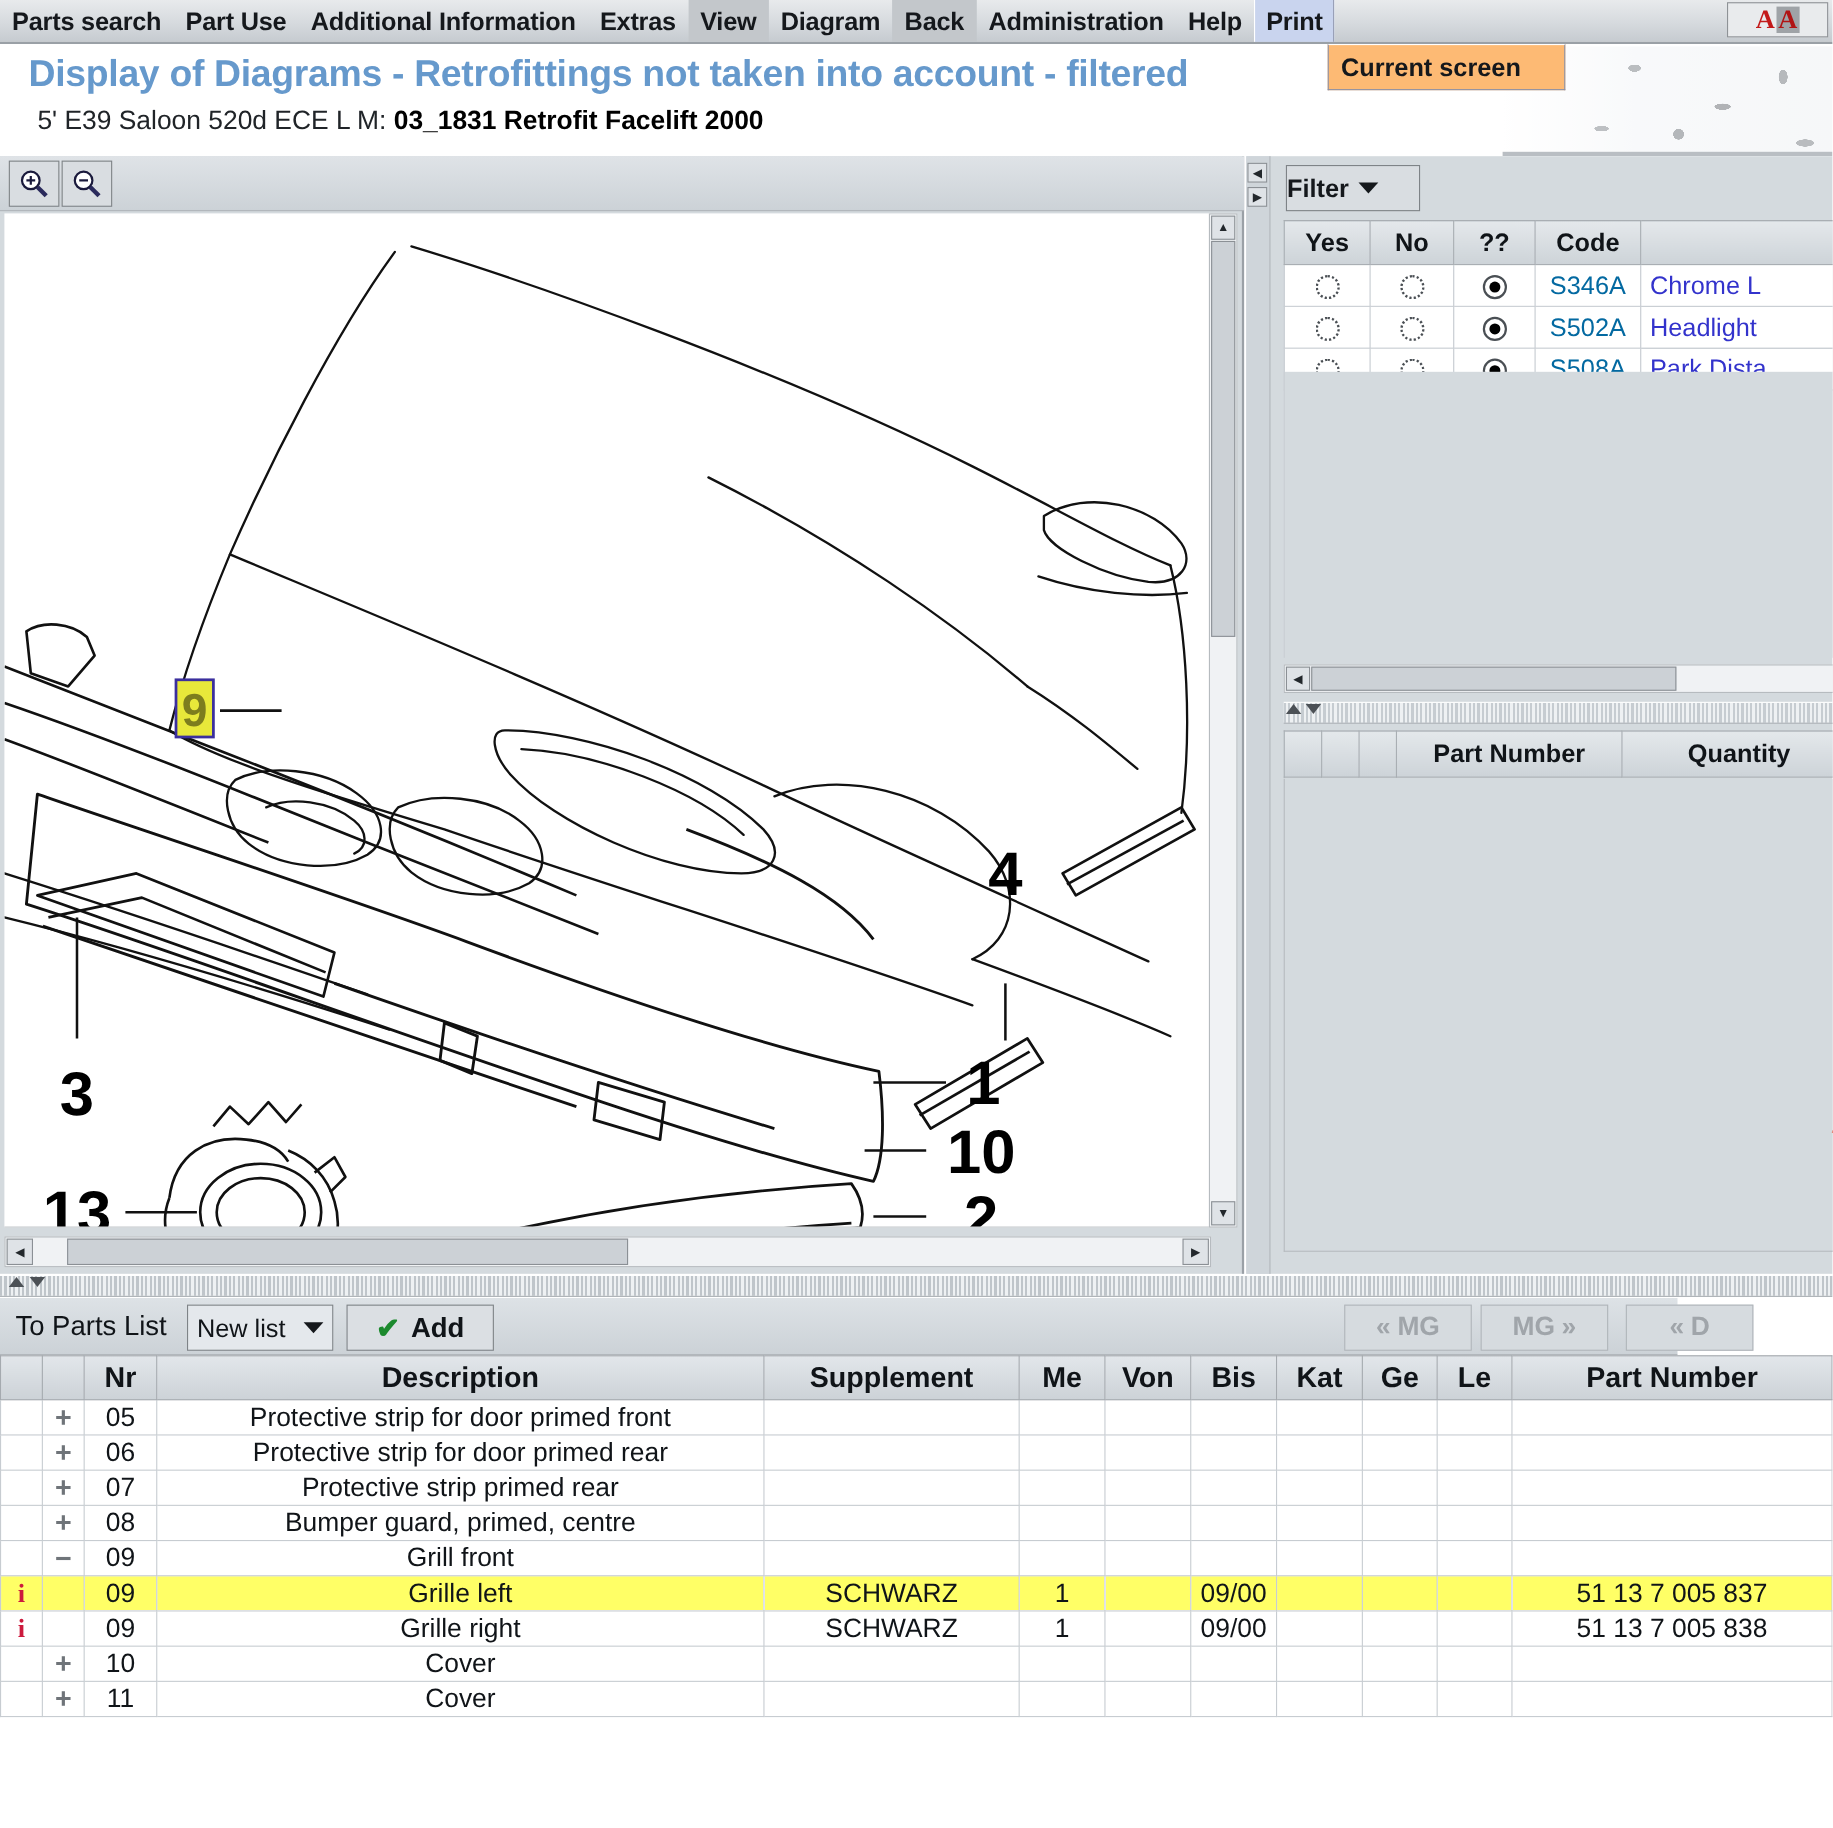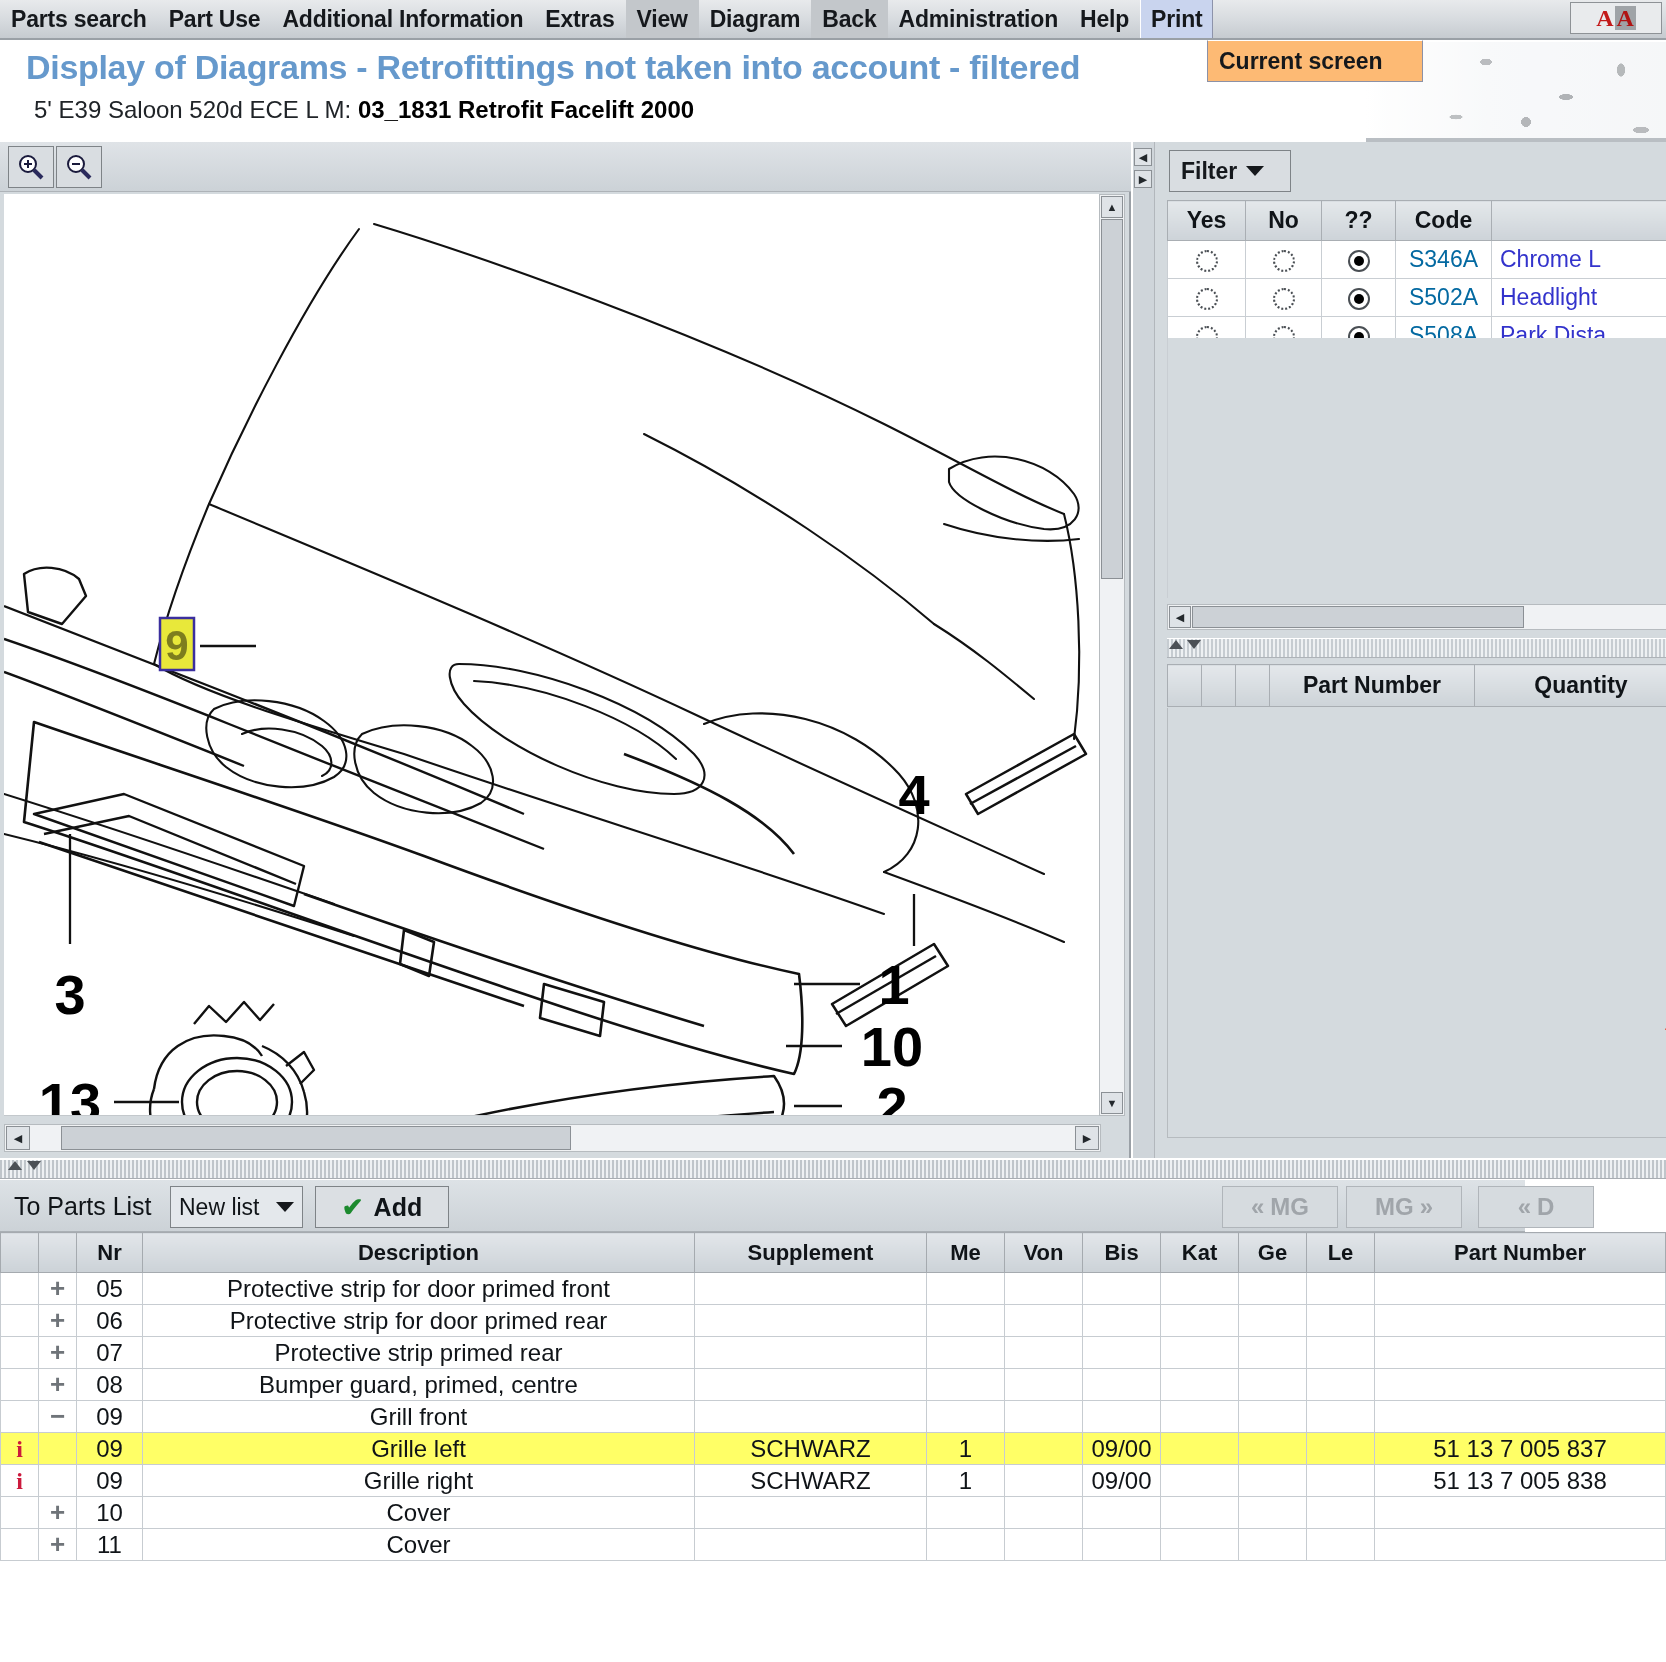--- a/index.html
+++ b/index.html
@@ -137,21 +137,21 @@
   }
   .rp-scroll-left {
     position: absolute; left: 0; top: 0; width: 22px; height: 1016px;
     background: #cfd5da; border-right: 1px solid #b2b7bc;
   }
   .rp-content { position: absolute; left: 22px; top: 0; right: 0; bottom: 0; }
 
   .filter-btn {
     position: absolute; left: 14px; top: 8px; width: 122px; height: 42px;
     background: #d9dde1; border: 1px solid #7e8387;
-    display: flex; align-items: center; gap: 9px; padding-left: 11px;
+    display: flex; align-items: center; gap: 9px; 
     font-size: 23px; font-weight: bold; color: #15181c;
   }
   .caret { width: 0; height: 0; border-left: 9px solid transparent;
            border-right: 9px solid transparent; border-top: 10px solid #15181c; }
 
   .code-table {
     position: absolute; left: 12px; top: 58px; right: 0; border-collapse: collapse;
     width: 520px; table-layout: fixed;
   }
   .code-table th {
@@ -252,21 +252,21 @@
   #d-prev  { left: 1478px; width: 116px; }
 
   
   .parts-table {
     position: absolute; left: 0; top: 1232px; width: 1666px;
     border-collapse: collapse; table-layout: fixed;
   }
   .parts-table th {
     background: linear-gradient(to bottom,#e2e6ea,#ccd2d7);
     border: 1px solid #a5aaaf; height: 40px;
-    font-size: 22px; font-weight: bold; color: #101418;
+    font-size: 26px; font-weight: bold; color: #101418;
   }
   .parts-table td {
     border: 1px solid #c7ccd1; height: 32px;
     font-size: 24px; color: #101418; background: #ffffff;
     padding: 0 6px; white-space: nowrap; overflow: hidden;
   }
   .parts-table tr.hl td { background: #ffff66; }
   .c-center { text-align: center; }
   .c-left { text-align: center; }
   .exp { color: #6f7479; font-size: 26px; font-weight: bold; }

